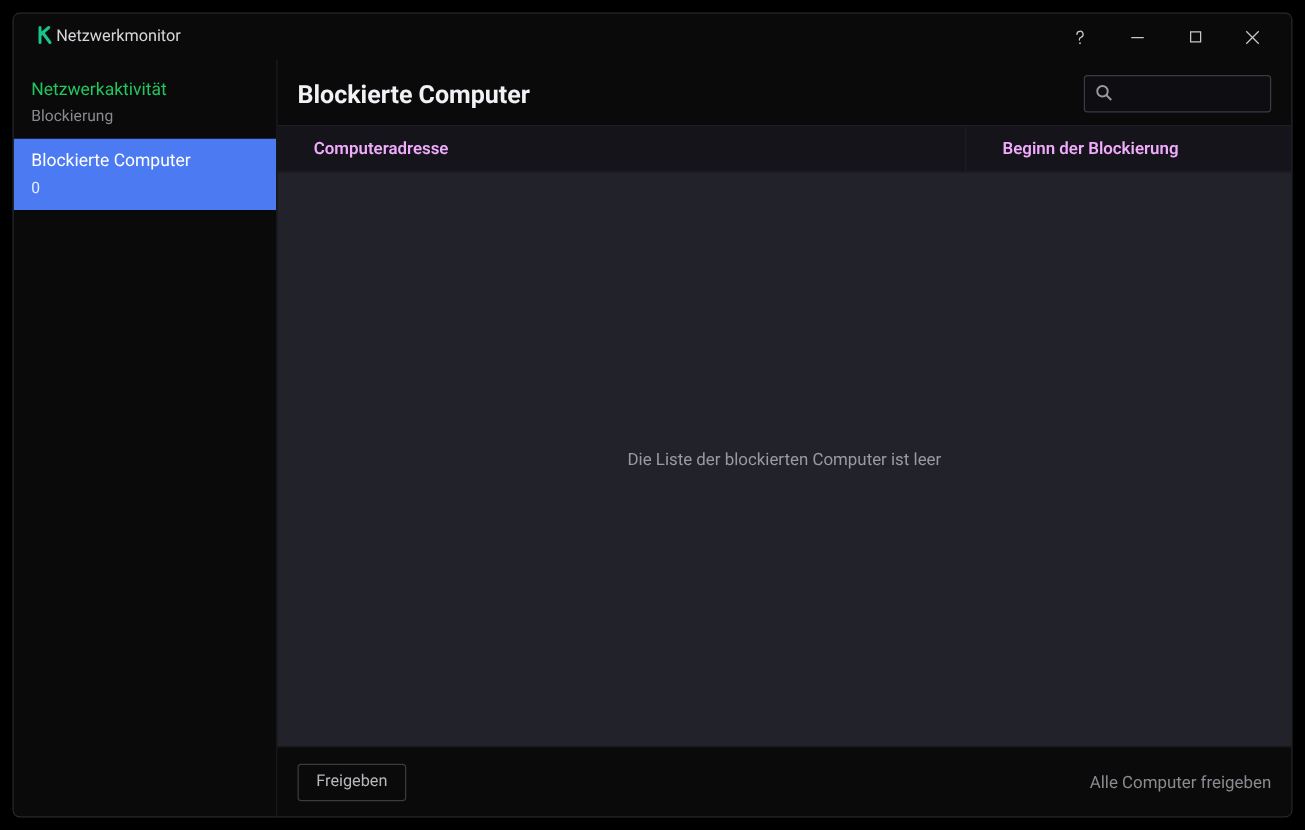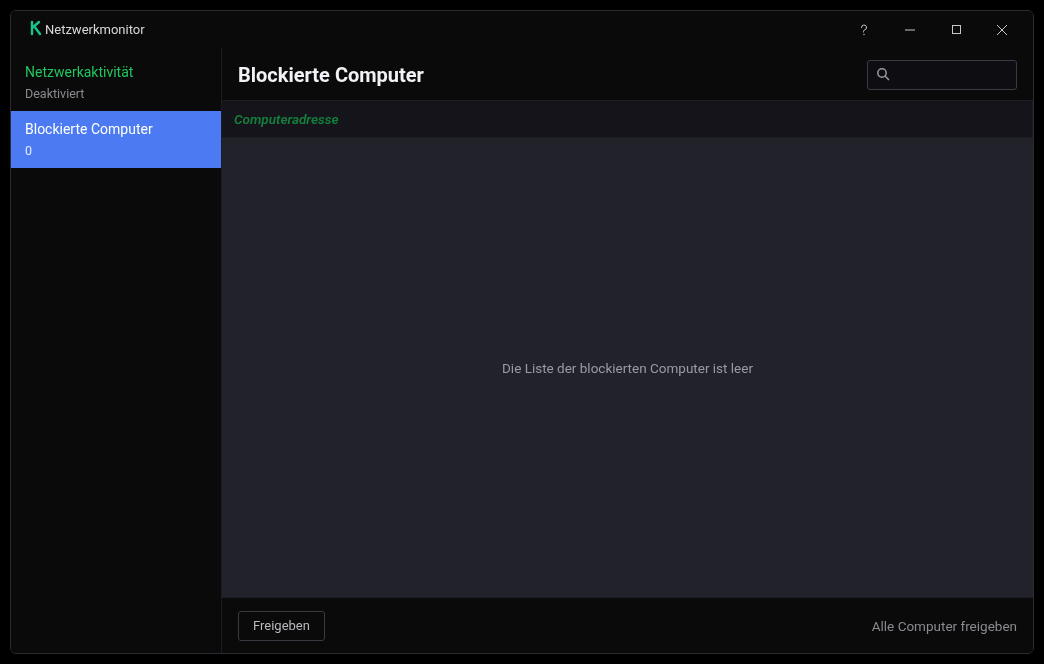--- a/index.html
+++ b/index.html
@@ -152,25 +152,24 @@
     }
 
     .table-head {
       display: flex;
       background: #14141a;
       border-top: 1px solid #1c1c22;
       border-bottom: 1px solid #1c1c22;
     }
 
     .table-head .col {
-      color: #15803d;
+      color: #f0abfc;
       font-size: 13.5px;
       font-weight: 600;
-      padding: 10px 12px;
-      font-style: italic;
+      padding: 10px 29px;
     }
     .col-addr { flex: 1; border-right: 1px solid #1c1c22; }
     .col-block { width: 260px; }
 
     .table-body {
       flex: 1;
       background: #22222b;
       display: flex;
       align-items: center;
       justify-content: center;
@@ -270,21 +269,21 @@
           </svg>
       </div>
     </div>
   </div>
 
   <div class="body">
 
     <div class="sidebar">
       <div class="side-block">
         <div class="side-title">Netzwerkaktivität</div>
-        <div class="side-sub-inline">Deaktiviert</div>
+        <div class="side-sub-inline">Blockierung</div>
       </div>
       <div class="side-block active">
         <div class="side-title">Blockierte Computer</div>
         <div class="side-sub-inline">0</div>
       </div>
     </div>
 
     <div class="main">
       <div class="main-header">
         <div class="page-title">Blockierte Computer</div>
@@ -295,20 +294,21 @@
               <path d="M9.2 9.2 L13 13"></path>
             </svg>
           </span>
           <input class="search-input" type="text" placeholder="" style="">
         </div>
       </div>
 
       <div class="content-area">
         <div class="table-head">
           <div class="col col-addr">Computeradresse</div>
+          <div class="col col-block">Beginn der Blockierung</div>
         </div>
         <div class="table-row-area">
           <div class="table-cols">
             <div class="table-body">
               <div class="empty-msg">Die Liste der blockierten Computer ist leer</div>
             </div>
           </div>
         </div>
       </div>
 

